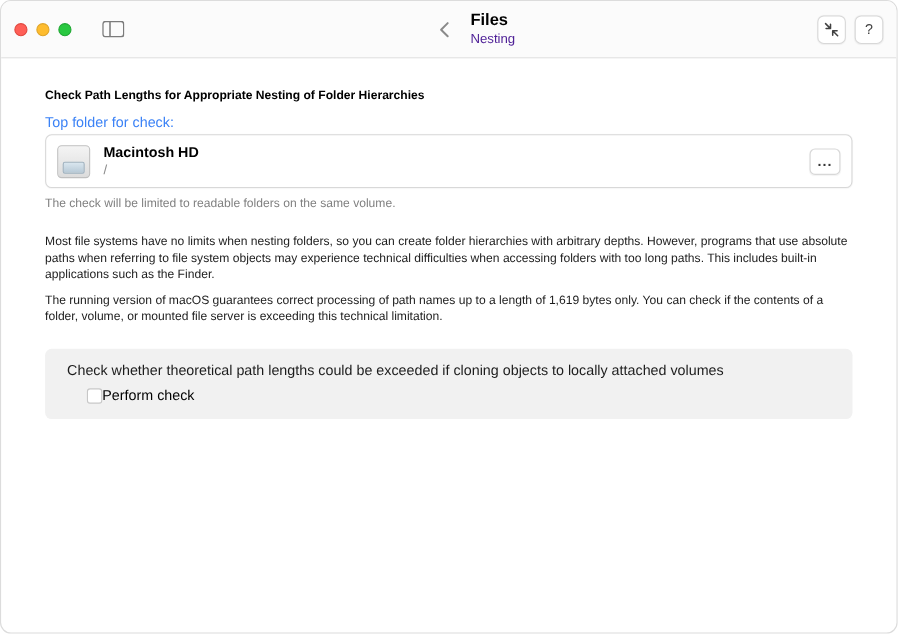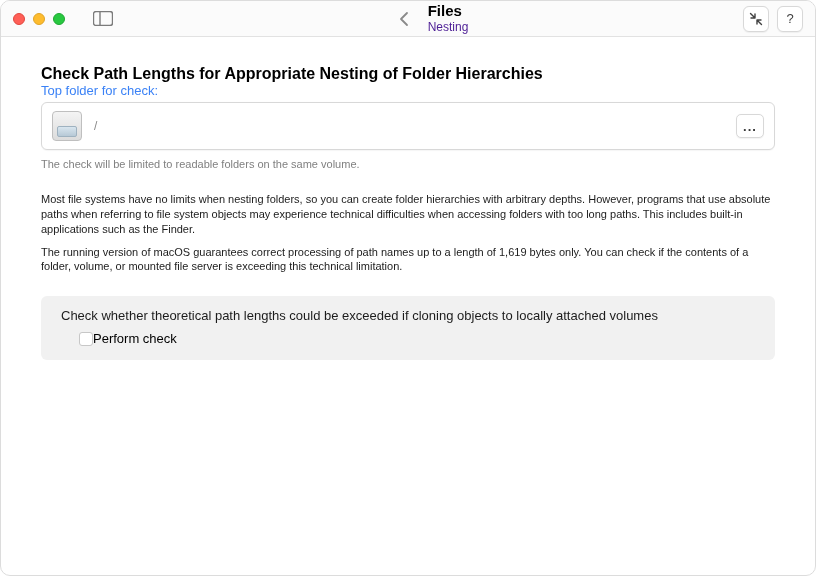--- a/index.html
+++ b/index.html
@@ -12,21 +12,21 @@
       font-size: 13px;
       background: #ffffff;
       width: 816px;
       height: 576px;
       overflow: hidden;
       border-radius: 10px;
       border: 1px solid #dcdcdc;
       color: #000;
     }
     .titlebar {
-      height: 36px;
+      height: 52px;
       background: #fbfbfb;
       border-bottom: 1px solid #e2e2e2;
       display: flex;
       align-items: center;
       padding: 11px 12px;
       position: relative;
     }
     .traffic-lights {
       display: flex;
       gap: 8px;
@@ -95,21 +95,22 @@
       font-size: 13px;
     }
     .content {
       padding: 28px 40px 20px 40px;
       height: calc(100% - 52px);
       display: flex;
       flex-direction: column;
     }
     .heading {
       font-weight: 700;
-      font-size: 16px;
+      font-size: 11px;
+      margin-bottom: 10px;
     }
     .label-small {
       font-size: 13px;
       color: #3b82f6;
       margin-bottom: 4px;
     }
     .folder-well {
       background: #fff;
       border: 1px solid #d8d8d8;
       border-radius: 6px;
@@ -260,20 +261,21 @@
   </div>
 </div>
 
 <div class="content">
   <div class="heading">Check Path Lengths for Appropriate Nesting of Folder Hierarchies</div>
   <div class="label-small">Top folder for check:</div>
 
   <div class="folder-well">
     <div class="disk-icon"></div>
     <div class="folder-info">
+      <div class="folder-name">Macintosh HD</div>
       <div class="folder-path">/</div>
     </div>
     <div class="ellipsis-btn">...</div>
   </div>
 
   <div class="hint">The check will be limited to readable folders on the same volume.</div>
 
   <div class="body-text">
     <p>Most file systems have no limits when nesting folders, so you can create folder hierarchies with arbitrary depths. However, programs that use absolute paths when referring to file system objects may experience technical difficulties when accessing folders with too long paths. This includes built-in applications such as the Finder.</p>
     <p>The running version of macOS guarantees correct processing of path names up to a length of 1,619 bytes only. You can check if the contents of a folder, volume, or mounted file server is exceeding this technical limitation.</p>

